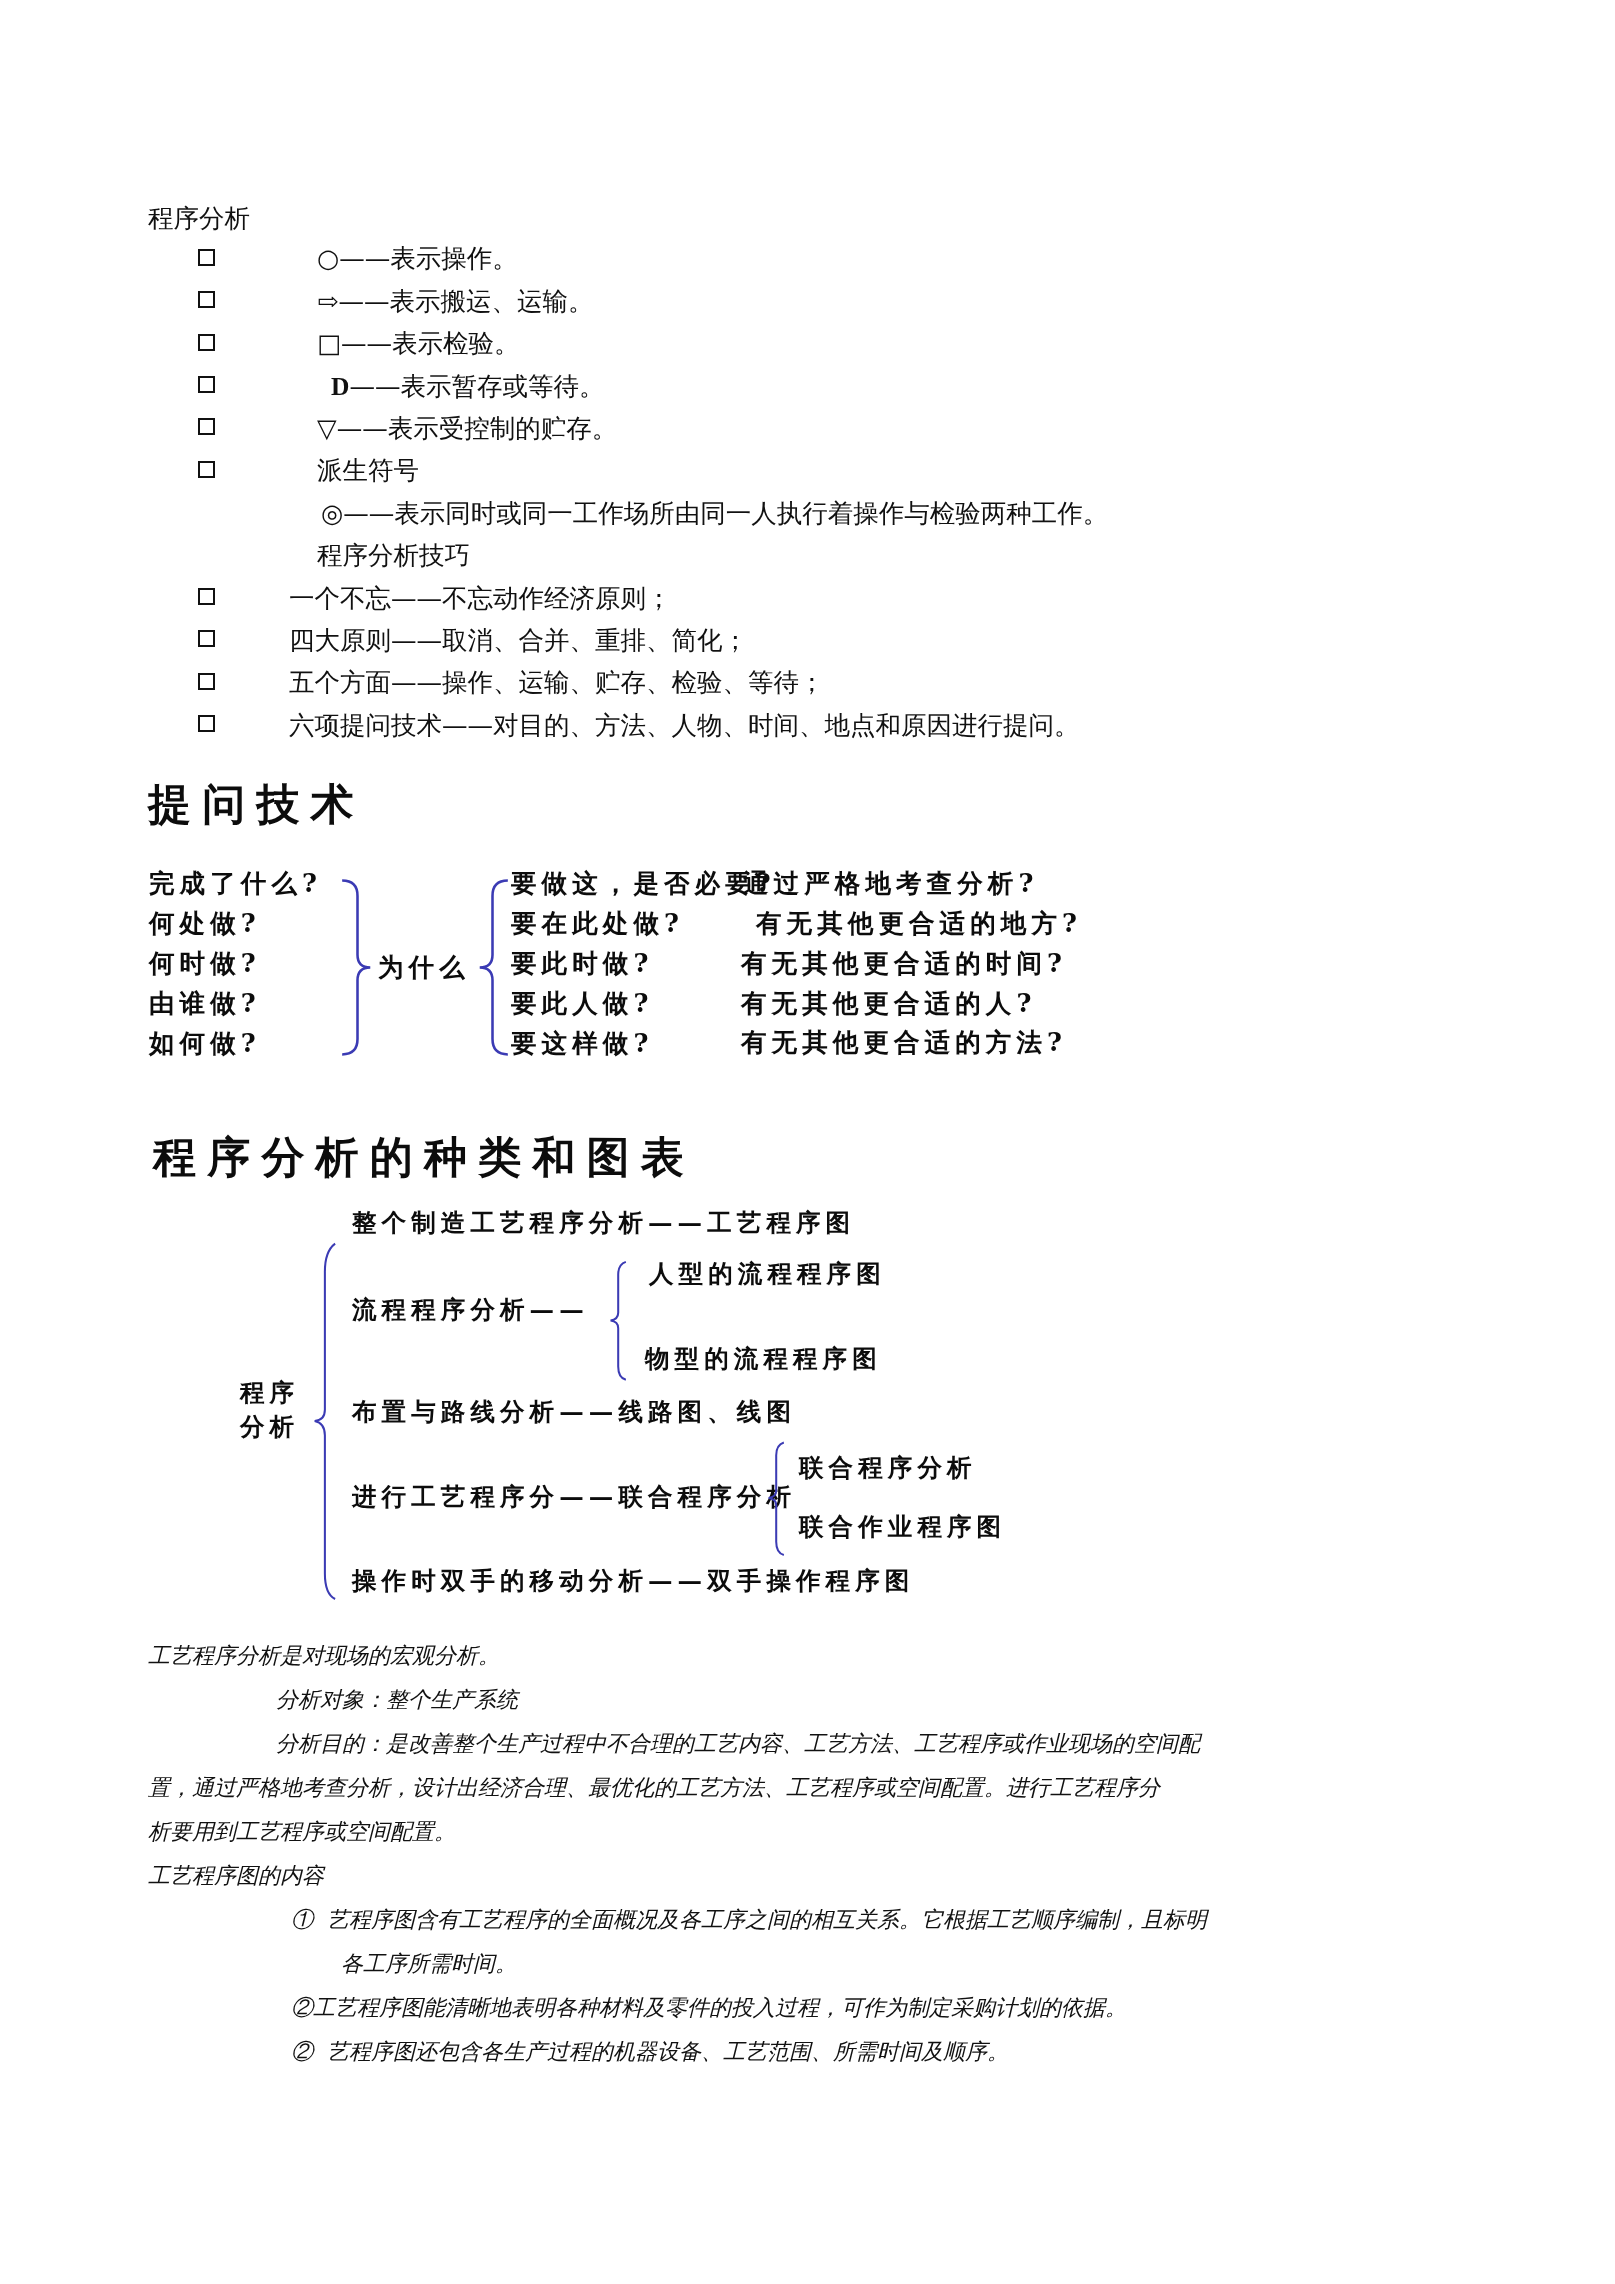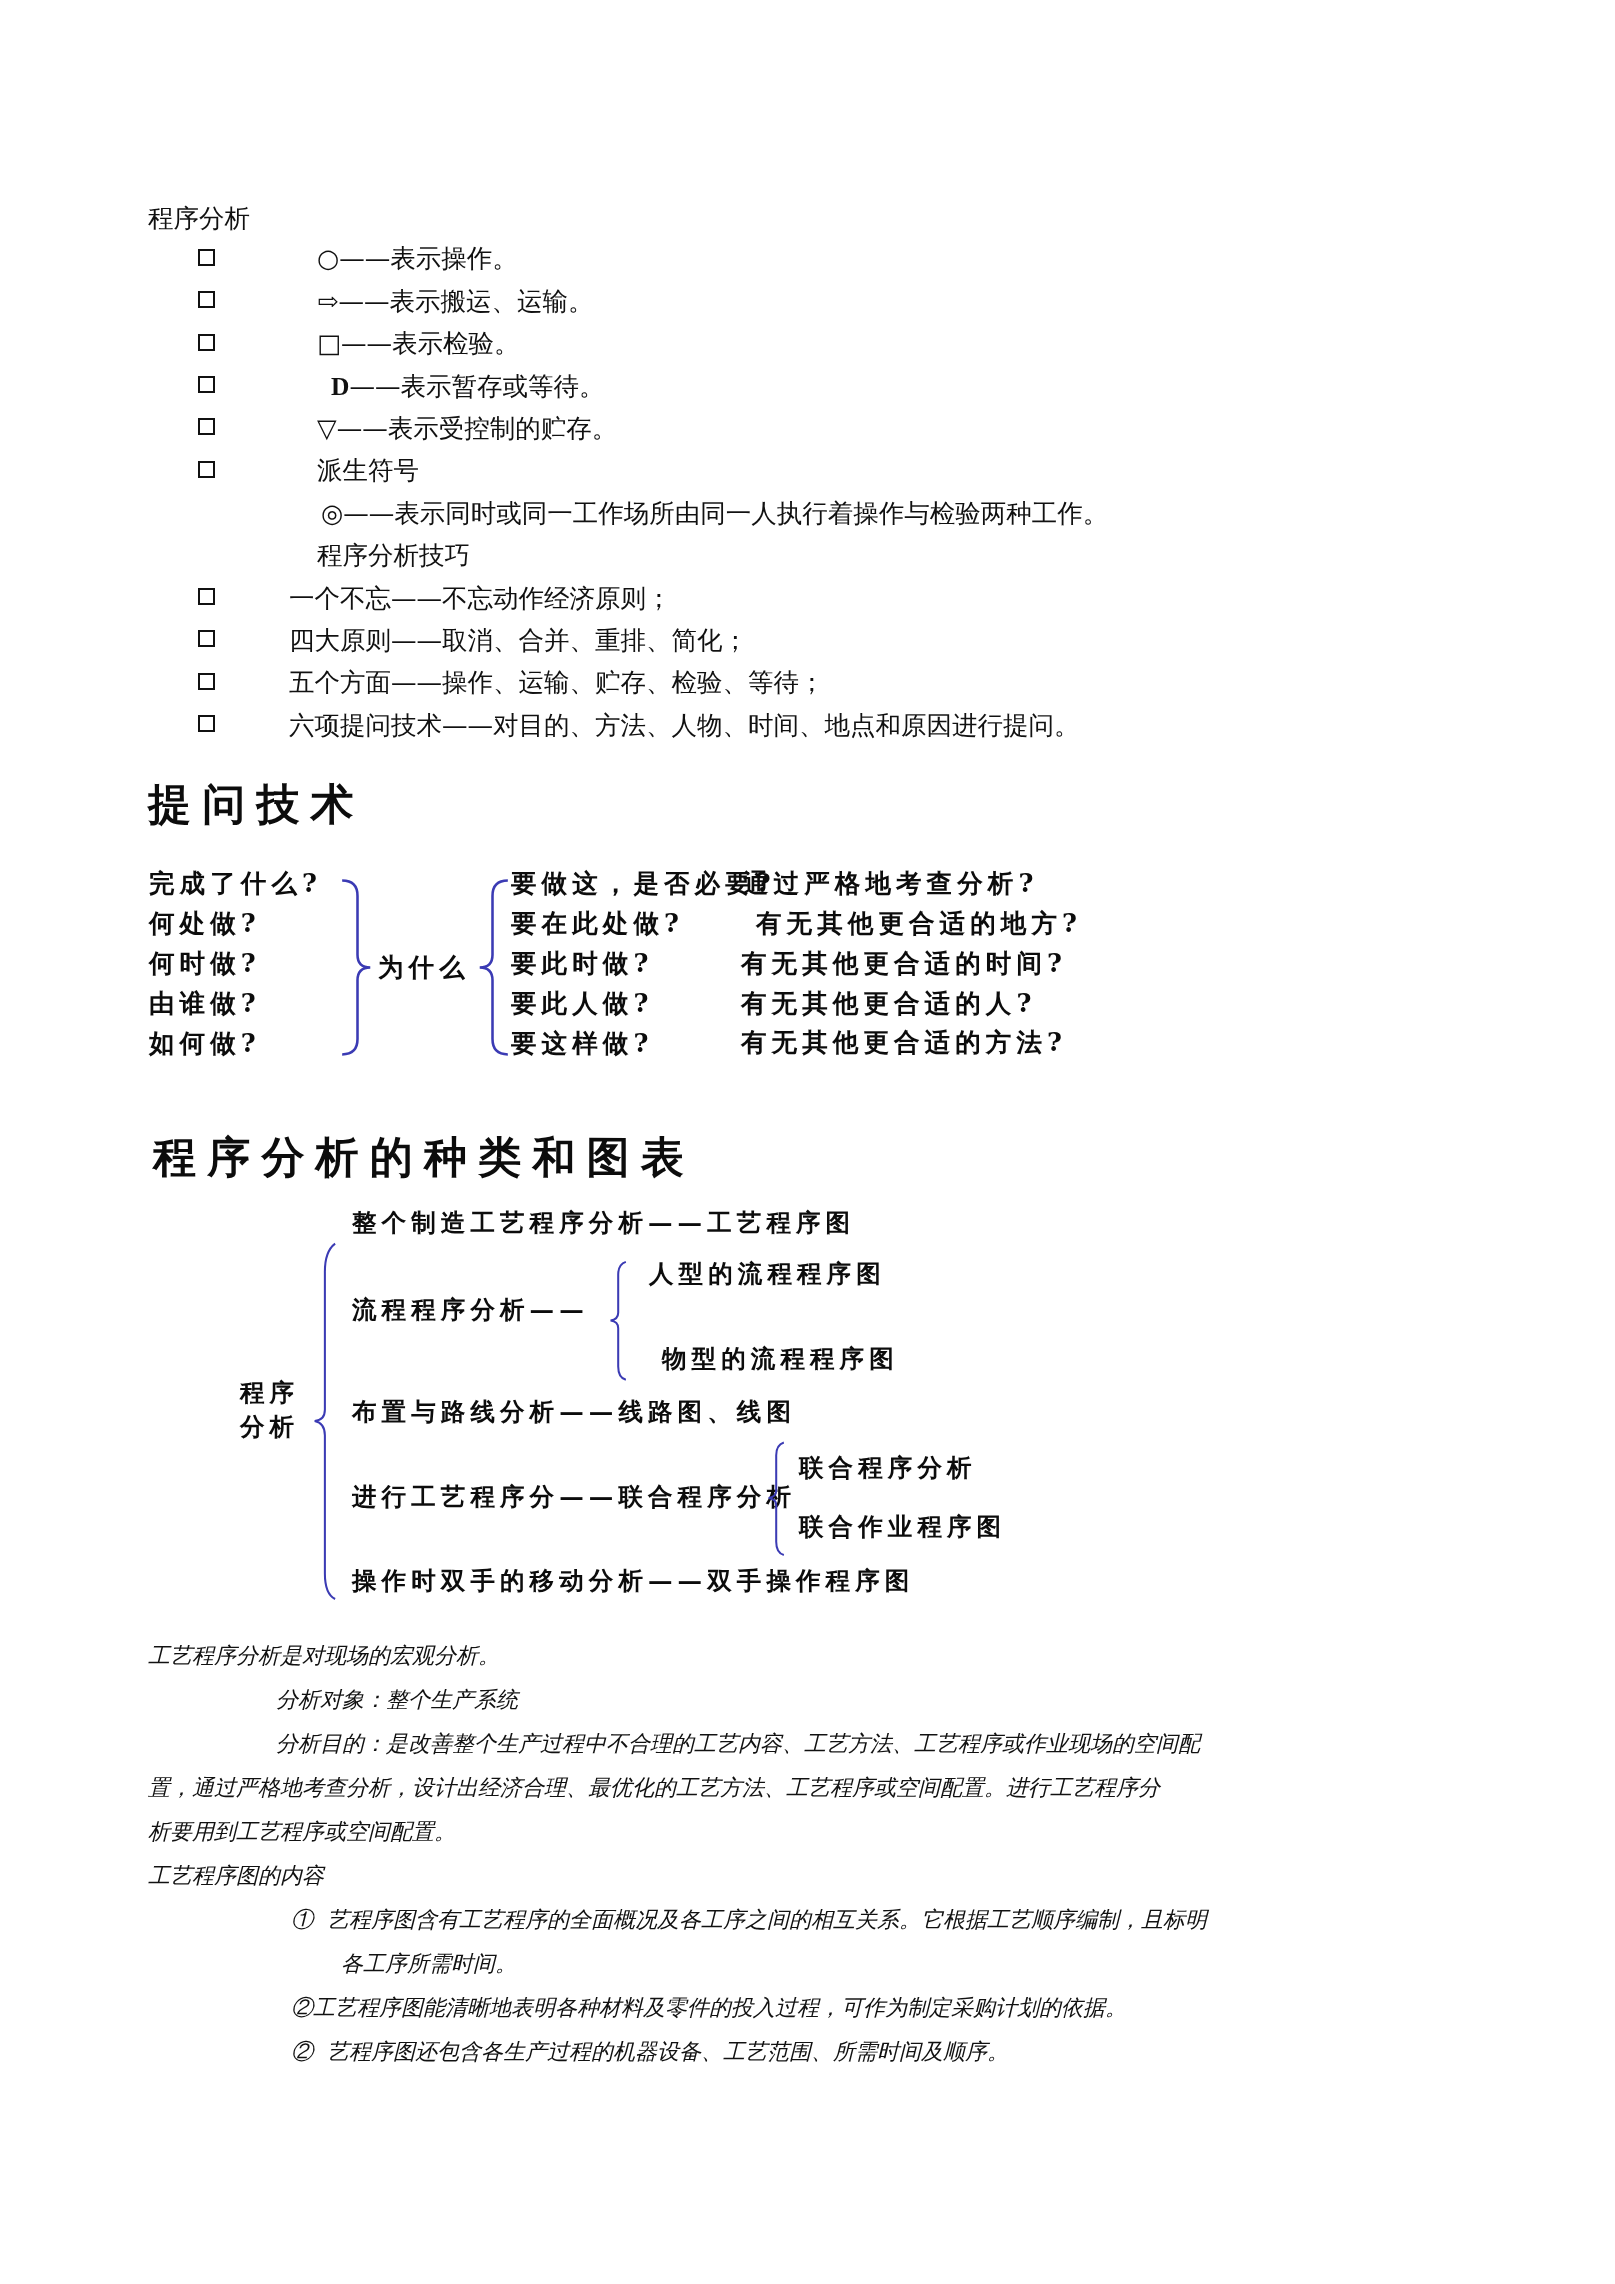--- a/index.html
+++ b/index.html
@@ -130,21 +130,21 @@
 
     <div class="abs hand hand-text2" style="left:352px; top:1205px; line-height:36px;">整个制造工艺程序分析——工艺程序图</div>
 
     <div class="abs hand hand-text2" style="left:352px; top:1292px; line-height:36px;">流程程序分析——</div>
 
     <svg class="brace" style="left:608px; top:1259px;" width="25.5" height="123" viewBox="0 0 50 240">
       <path d="M35 5 Q20 10 20 30 L20 105 Q20 118 5 120 Q20 122 20 135 L20 210 Q20 232 35 236" fill="none" stroke="#3b3bb4" stroke-width="4"></path>
     </svg>
 
     <div class="abs hand hand-text2" style="left:649px; top:1256px; line-height:36px;">人型的流程程序图</div>
-    <div class="abs hand hand-text2" style="left:662px; top:1341px; line-height:36px;">物型的流程程序图</div>
+    <div class="abs hand hand-text2" style="left:645px; top:1341px; line-height:36px;">物型的流程程序图</div>
 
     <div class="abs hand hand-text2" style="left:352px; top:1394px; line-height:36px;">布置与路线分析——线路图、线图</div>
 
     <div class="abs hand hand-text2" style="left:352px; top:1479px; line-height:36px;">进行工艺程序分——联合程序分析</div>
 
     <svg class="brace" style="left:766px; top:1440px;" width="25.5" height="117" viewBox="0 0 50 230">
       <path d="M35 5 Q20 10 20 30 L20 100 Q20 112 5 114 Q20 116 20 128 L20 200 Q20 222 35 226" fill="none" stroke="#3b3bb4" stroke-width="4"></path>
     </svg>
 
     <div class="abs hand hand-text2" style="left:799px; top:1450px; line-height:36px;">联合程序分析</div>

